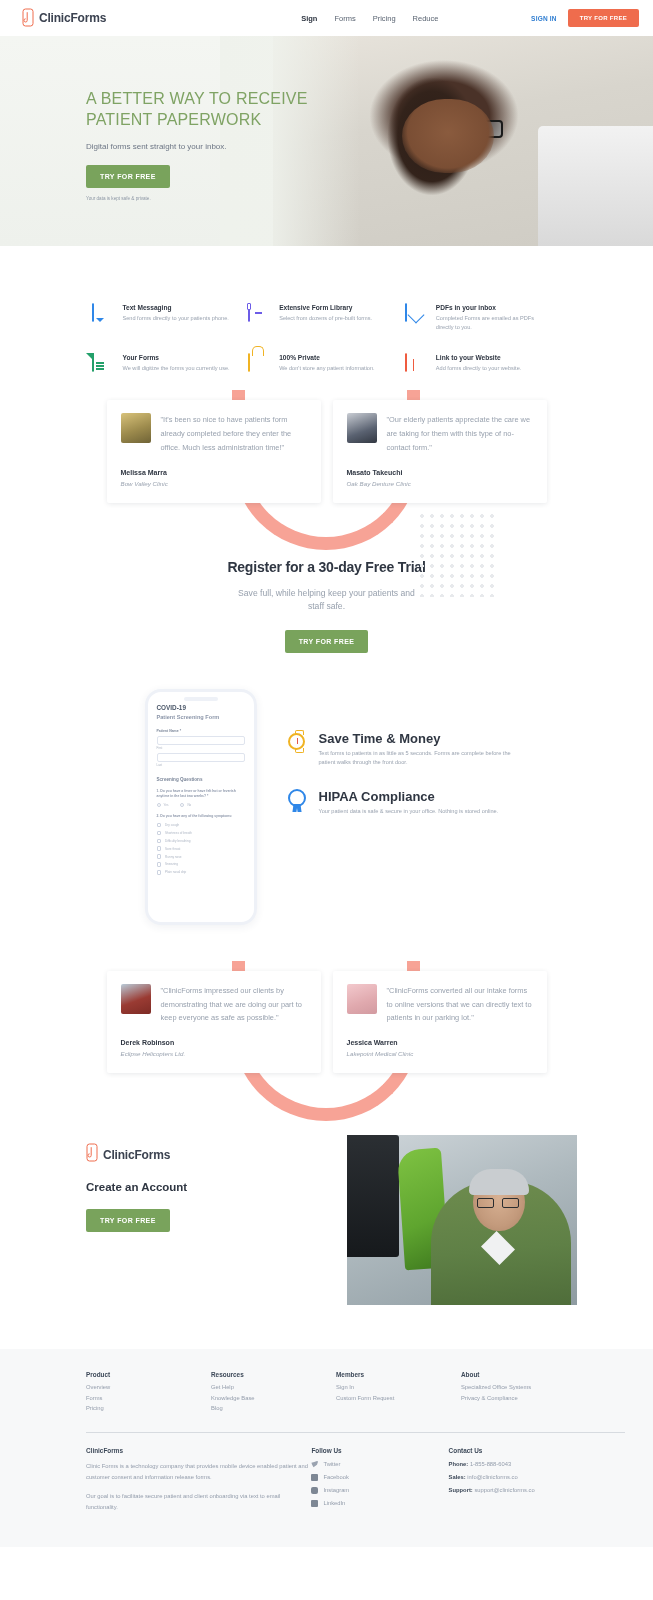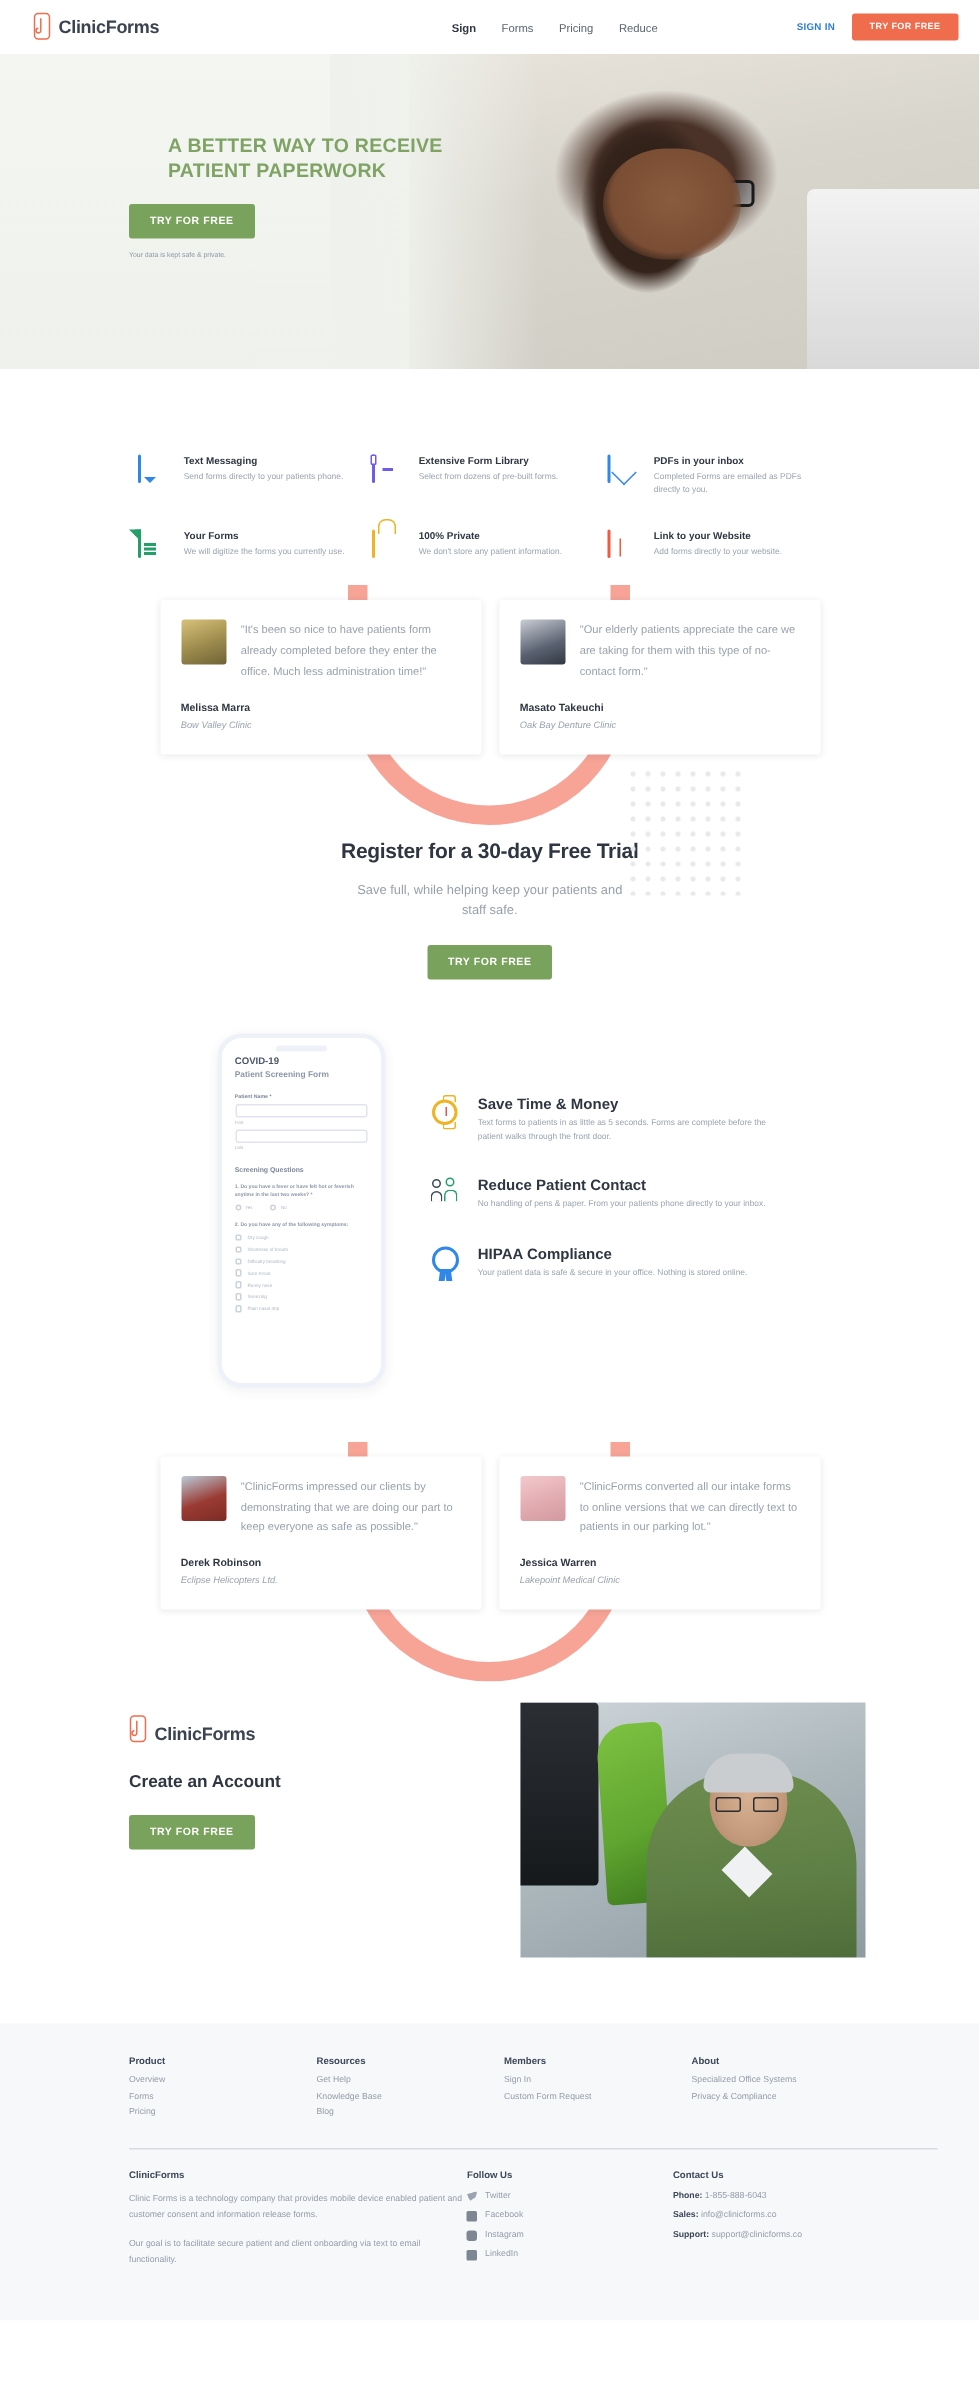--- a/index.html
+++ b/index.html
@@ -69,22 +69,22 @@
   .hero-monitor {
     position:absolute; right:0; bottom:0; width:115px; height:120px;
     background: linear-gradient(180deg,#f2f2f2,#d9d9d9); border-radius:5px 0 0 0;
   }
   .hero-fade {
     position:absolute; left:220px; top:0; width:140px; height:210px;
     background: linear-gradient(90deg,#eff2ec 0%, rgba(239,242,236,0.85) 40%, rgba(239,242,236,0) 100%);
   }
   .hero-inner { position: relative; z-index: 5; padding: 52px 0 0 86px; }
   .hero h1 {
-    font-size: 13px; font-weight: 700; color: #7fa364; line-height: 1.32;
-    letter-spacing: 0.2px; max-width: 230px; margin-left: 26px;
+    font-size: 16px; font-weight: 400; color: #7fa364; line-height: 1.32;
+    letter-spacing: 0.2px; max-width: 230px;
   }
   .hero-sub { margin-top: 12px; font-size: 8px; color: #6d7685; }
   .btn-green {
     display:inline-block; background:#79a35c; color:#fff; border:none; border-radius:2px;
     font-size: 7px; font-weight: 700; letter-spacing: 0.4px; padding: 8px 14px; cursor:pointer;
   }
   .hero-btn-wrap { margin-top: 14px; }
   .hero-note { margin-top: 8px; font-size: 4.6px; color: #8d97a5; }
 
   
@@ -166,21 +166,21 @@
   .ph-radio { display:flex; align-items:center; gap:3px; }
   .ph-radio i { width:4px;height:4px;border:0.7px solid #ccd3e0;border-radius:50%; display:block;}
   .ph-radio span { font-size:3px; color:#aeb6c4; }
   .ph-check { display:flex; align-items:center; gap:4px; margin-top:3.4px; }
   .ph-check i { width:4.5px;height:4.5px;border:0.7px solid #ccd3e0;border-radius:1px; display:block;}
   .ph-check span { font-size:3.1px; color:#aeb6c4; }
 
   .phone-feats { width: 230px; padding-top: 42px; }
   .pf { display:flex; gap: 10px; margin-bottom: 22px; }
   .pf-ico { width: 24px; flex: 0 0 24px; display:flex; justify-content:center; }
-  .pf-title { font-size: 10px; font-weight:700; color:#2f3642; margin-bottom: 3px; }
+  .pf-title { font-size: 13px; font-weight:700; color:#2f3642; margin-bottom: 3px; }
   .pf-desc { font-size: 5.6px; color:#9aa3b0; line-height:1.65; }
 
   .ic-watch{width:17px;height:17px;border:2px solid #f0b323;border-radius:50%;position:relative;margin-top:2px;}
   .ic-watch::before{content:"";position:absolute;left:4.5px;top:-5px;width:7px;height:4px;border:1.6px solid #f0b323;border-bottom:none;border-radius:2px 2px 0 0;}
   .ic-watch::after{content:"";position:absolute;left:4.5px;bottom:-5px;width:7px;height:4px;border:1.6px solid #f0b323;border-top:none;border-radius:0 0 2px 2px;}
   .ic-watch b{position:absolute;left:7px;top:3px;width:1.3px;height:6px;background:#e2574c;display:block;}
   .ic-people{width:20px;height:17px;position:relative;}
   .ic-people i{position:absolute;width:6px;height:6px;border:1.5px solid #23a06a;border-radius:50%;}
   .ic-people i:nth-child(1){left:1px;top:1px;border-color:#3c4858;}
   .ic-people i:nth-child(2){left:10px;top:0;border-color:#23a06a;}
@@ -270,20 +270,21 @@
     <div class="hero-photo">
       <div class="hero-glasses">
           <i></i>
           <i></i>
         </div>
       <div class="hero-monitor"></div>
     </div>
     <div class="hero-fade"></div>
     <div class="hero-inner">
       <h1>A BETTER WAY TO RECEIVE PATIENT PAPERWORK</h1>
+      <div class="hero-sub">Digital forms sent straight to your inbox.</div>
       <div class="hero-btn-wrap">
         <button class="btn-green">TRY FOR FREE</button>
       </div>
       <div class="hero-note">Your data is kept safe &amp; private.</div>
     </div>
   </div>
 
   <div class="simplify">
 
     <div class="features">
@@ -425,34 +426,20 @@
               <b></b>
             </span>
           </span>
         <span>
           <span class="pf-title" style="display: block;">Save Time &amp; Money</span>
           <span class="pf-desc" style="display: block;">Text forms to patients in as little as 5 seconds.  Forms are complete before the patient walks through the front door.</span>
         </span>
       </div>
       <div class="pf">
         <span class="pf-ico">
-            <span class="ic-people">
-              <i></i>
-              <i></i>
-              <i></i>
-              <i></i>
-            </span>
-          </span>
-        <span>
-          <span class="pf-title" style="display: block;">Reduce Patient Contact</span>
-          <span class="pf-desc" style="display: block;">No handling of pens &amp; paper. From your patients phone directly to your inbox.</span>
-        </span>
-      </div>
-      <div class="pf">
-        <span class="pf-ico">
             <span class="ic-badge"></span>
           </span>
         <span>
           <span class="pf-title" style="display: block;">HIPAA Compliance</span>
           <span class="pf-desc" style="display: block;">Your patient data is safe &amp; secure in your office.  Nothing is stored online.</span>
         </span>
       </div>
     </div>
   </div>
 

